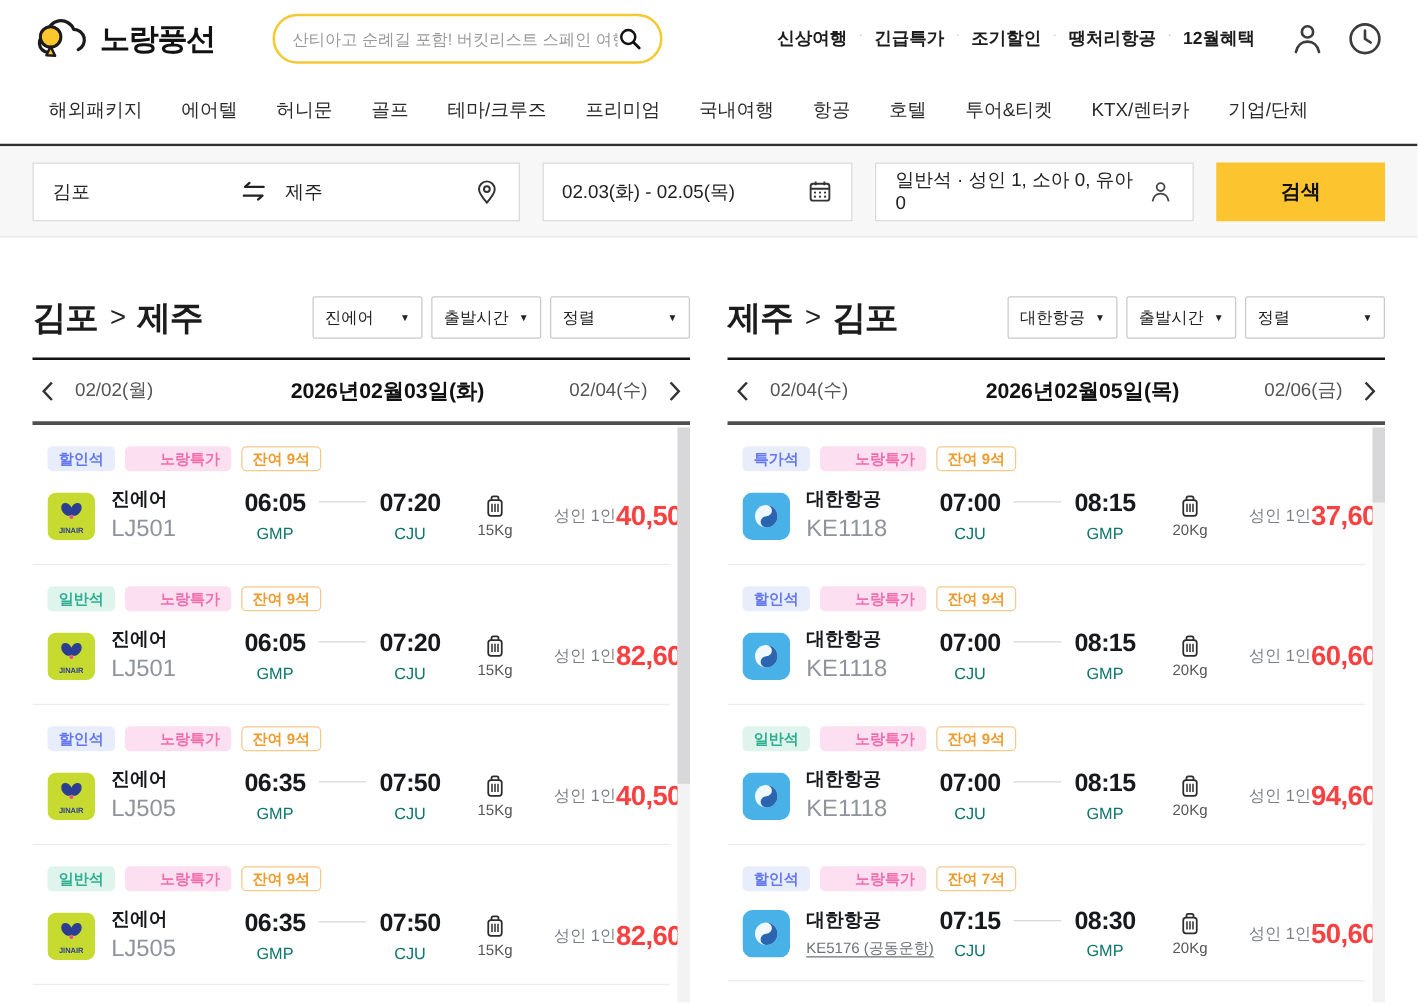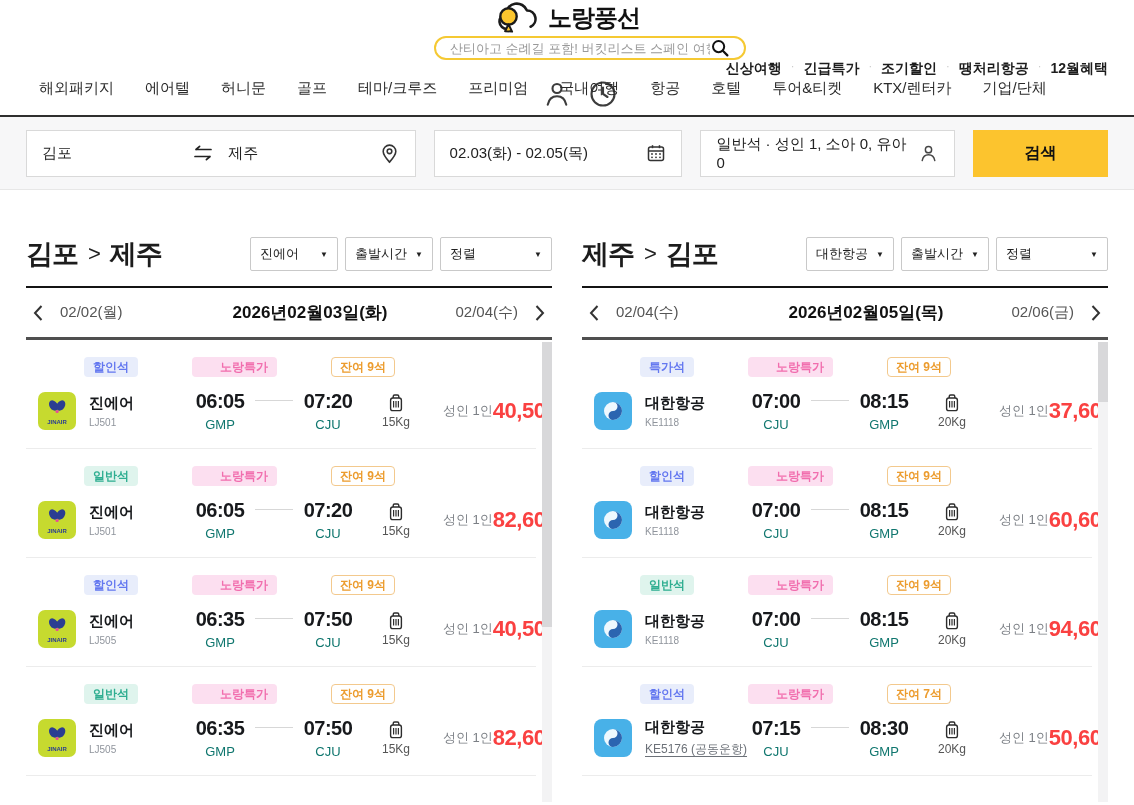--- a/index.html
+++ b/index.html
@@ -1,20 +1,20 @@
 <!DOCTYPE html>
 <html><head>
 <meta charset="utf-8">
 <style>
   * { margin:0; padding:0; box-sizing:border-box; }
   html,body { width:1134px; height:805px; overflow:hidden; background:#fff;
     font-family:"Liberation Sans","DejaVu Sans",sans-serif; color:#1c1c1c; }
 
   
-  .header { height:62px; display:flex; align-items:center; padding:0 26px;flex-direction:column; }
+  .header { height:62px; display:flex; align-items:center; padding:0 26px; }
   .brand { display:flex; align-items:center; gap:8px; }
   .brand-name { font-size:24px; font-weight:800; letter-spacing:-1px; color:#111; }
   .search-pill { margin-left:46px; width:312px; height:40px; border:2px solid #f5c933;
     border-radius:20px; display:flex; align-items:center; padding:0 14px; background:#fff; }
   .search-pill input { border:0; outline:0; flex:1; font-size:13px; color:#333;
     font-family:inherit; background:transparent; }
   .search-pill input::placeholder { color:#999; }
   .quick-links { margin-left:auto; display:flex; align-items:flex-start; gap:9px;
     font-size:14px; font-weight:700; color:#1d1d1d; }
   .quick-links .dot { color:#c9c9c9; font-size:11px; font-weight:400; }
@@ -62,31 +62,31 @@
   .dn-next { margin-right:16px; }
   .dn-center { flex:1; text-align:center; font-size:17px; font-weight:700; color:#111;margin-left:42px; }
   .chev { display:flex; align-items:center; cursor:pointer; }
 
   .list { position:relative; height:462px; overflow:hidden; padding-right:16px; }
   .scroll-track { position:absolute; right:0; top:2px; bottom:0; width:10px; background:#f3f3f4; }
   .scroll-thumb { position:absolute; left:0; top:0; width:10px; background:#d8d8da; }
 
   .card { padding:17px 10px 16px 12px; border-bottom:1px solid #ececec; cursor:pointer; }
   .badges { display:flex; gap:8px; margin-bottom:13px; }
-  .badge { font-size:12px; font-weight:700; padding:4px 9px; border-radius:4px; line-height:1;margin-left:46px; }
+  .badge { font-size:12px; font-weight:700; padding:4px 9px; border-radius:4px; line-height:1; }
   .seat-blue { background:#e8edfb; color:#6478f0; }
   .seat-mint { background:#dff4ed; color:#2fae91; }
   .badge-pink { background:#fcdff0; color:#f16eae;padding-left:28px; }
   .badge-orange { background:#fff; color:#ec9c2e; border:1px solid #f3c98d; padding:3px 8px; }
 
   .frow { display:flex; align-items:center; }
   .logo { width:38px; height:38px; flex:0 0 38px; margin-right:13px; }
   .air { width:98px; flex:0 0 98px; }
   .air-name { font-size:15px; font-weight:700; color:#17191c; }
-  .air-code { font-size:10px; color:#8f949c; margin-top:4px; white-space:nowrap; }
+  .air-code { font-size:19px; color:#8f949c; margin-top:4px; white-space:nowrap; }
   .air-code.codeshare { text-decoration:underline; text-underline-offset:3px; color:#6c7178; font-size:12px; }
   .tblock { width:66px; flex:0 0 66px; text-align:center; }
   .time { font-size:20px; font-weight:800; color:#17191c; letter-spacing:-0.5px; }
   .code { font-size:13px; color:#0f766e; margin-top:4px; }
   .connector { width:38px; flex:0 0 38px; height:1px; background:#d7d7d7; margin:0 2px; transform:translateY(-11px); }
   .bag { width:50px; flex:0 0 50px; text-align:center; margin-left:10px; }
   .bag-label { font-size:12px; color:#555; margin-top:2px; }
   .pax { margin-left:22px; font-size:13px; color:#7b7f85; white-space:nowrap; }
   .price { margin-left:auto; font-size:22px; font-weight:800; color:#fa4141; letter-spacing:-0.5px; white-space:nowrap; }
 

